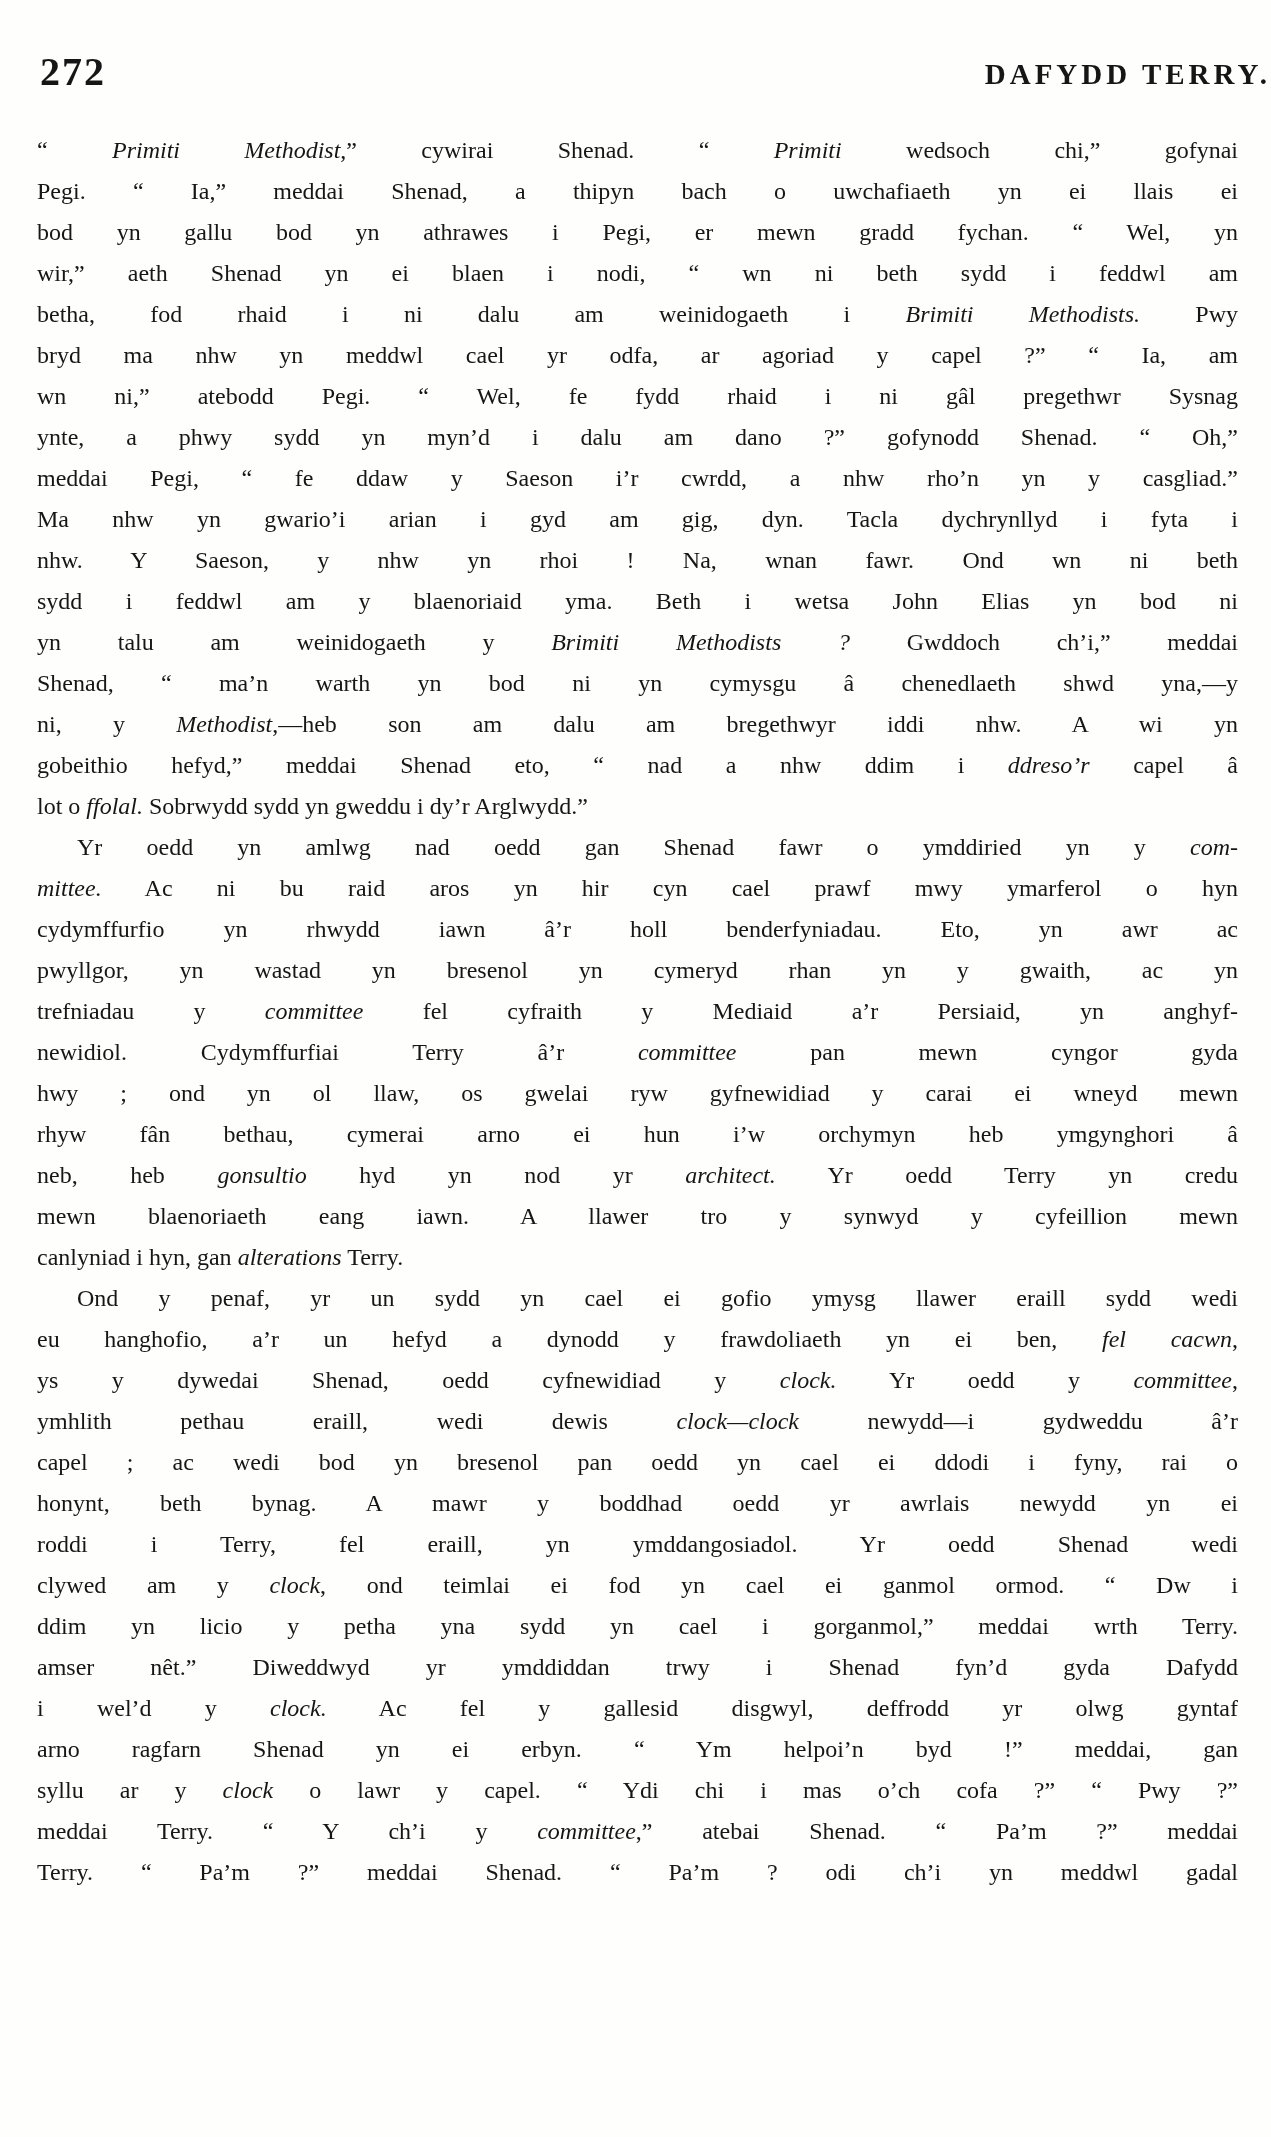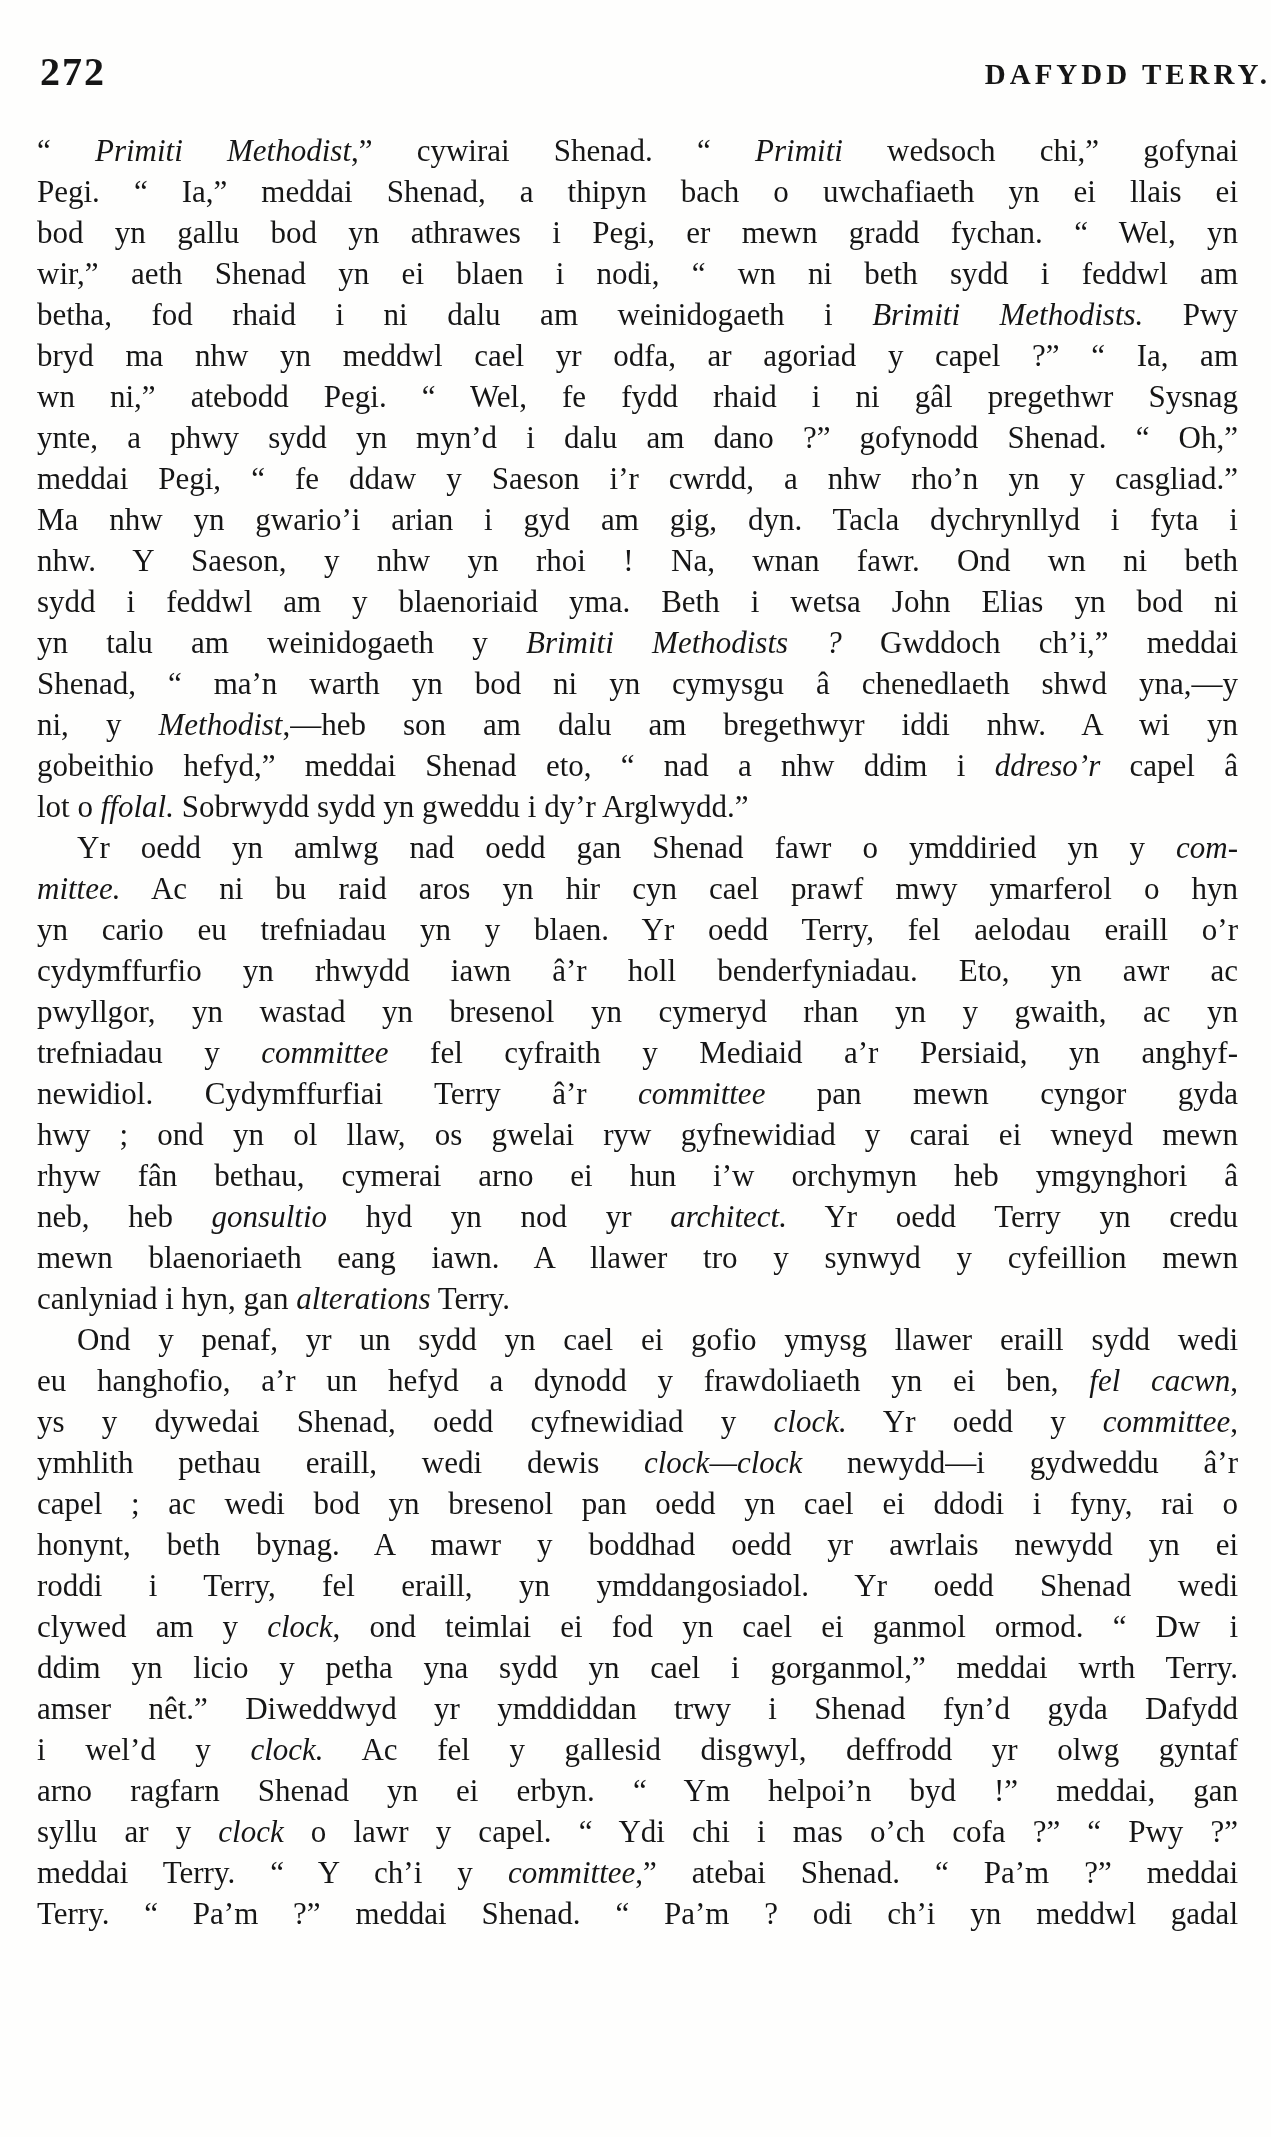--- a/index.html
+++ b/index.html
@@ -34,21 +34,21 @@
     font-weight: bold;
     letter-spacing: 4px;
   }
   .body-text {
     position: absolute;
     top: 130px;
     left: 37px;
     right: 33px;
   }
   .line {
-    font-size: 31px;
+    font-size: 24px;
     line-height: 41px;
     text-align: justify;
     text-align-last: justify;
     text-justify: inter-word;
     white-space: normal;
     font-family: Liberation Serif, serif;
   }
   .line.para-end {
     text-align-last: left;
   }
@@ -78,21 +78,20 @@
       <div class="line"><span>Ma nhw yn gwario’i arian i gyd am gig, dyn. Tacla dychrynllyd i fyta i</span></div>
       <div class="line"><span>nhw. Y Saeson, y nhw yn rhoi ! Na, wnan fawr. Ond wn ni beth</span></div>
       <div class="line"><span>sydd i feddwl am y blaenoriaid yma. Beth i wetsa John Elias yn bod ni</span></div>
       <div class="line"><span>yn talu am weinidogaeth y </span><span class="it">Brimiti Methodists ?</span><span> Gwddoch ch’i,” meddai</span></div>
       <div class="line"><span>Shenad, “ ma’n warth yn bod ni yn cymysgu â chenedlaeth shwd yna,—y</span></div>
       <div class="line"><span>ni, y </span><span class="it">Methodist</span><span>,—heb son am dalu am bregethwyr iddi nhw. A wi yn</span></div>
       <div class="line"><span>gobeithio hefyd,” meddai Shenad eto, “ nad a nhw ddim i </span><span class="it">ddreso’r</span><span> capel â</span></div>
       <div class="line para-end"><span>lot o </span><span class="it">ffolal.</span><span> Sobrwydd sydd yn gweddu i dy’r Arglwydd.”</span></div>
       <div class="line indent"><span>Yr oedd yn amlwg nad oedd gan Shenad fawr o ymddiried yn y </span><span class="it">com-</span></div>
       <div class="line"><span class="it">mittee.</span><span> Ac ni bu raid aros yn hir cyn cael prawf mwy ymarferol o hyn</span></div>
-      <div class="line"><span>yn cario eu trefniadau yn y blaen. Yr oedd Terry, fel aelodau eraill o’r</span></div>
       <div class="line"><span>cydymffurfio yn rhwydd iawn â’r holl benderfyniadau. Eto, yn awr ac</span></div>
       <div class="line"><span>pwyllgor, yn wastad yn bresenol yn cymeryd rhan yn y gwaith, ac yn</span></div>
       <div class="line"><span>trefniadau y </span><span class="it">committee</span><span> fel cyfraith y Mediaid a’r Persiaid, yn anghyf-</span></div>
       <div class="line"><span>newidiol. Cydymffurfiai Terry â’r </span><span class="it">committee</span><span> pan mewn cyngor gyda</span></div>
       <div class="line"><span>hwy ; ond yn ol llaw, os gwelai ryw gyfnewidiad y carai ei wneyd mewn</span></div>
       <div class="line"><span>rhyw fân bethau, cymerai arno ei hun i’w orchymyn heb ymgynghori â</span></div>
       <div class="line"><span>neb, heb </span><span class="it">gonsultio</span><span> hyd yn nod yr </span><span class="it">architect.</span><span> Yr oedd Terry yn credu</span></div>
       <div class="line"><span>mewn blaenoriaeth eang iawn. A llawer tro y synwyd y cyfeillion mewn</span></div>
       <div class="line para-end"><span>canlyniad i hyn, gan </span><span class="it">alterations</span><span> Terry.</span></div>
       <div class="line indent"><span>Ond y penaf, yr un sydd yn cael ei gofio ymysg llawer eraill sydd wedi</span></div>

